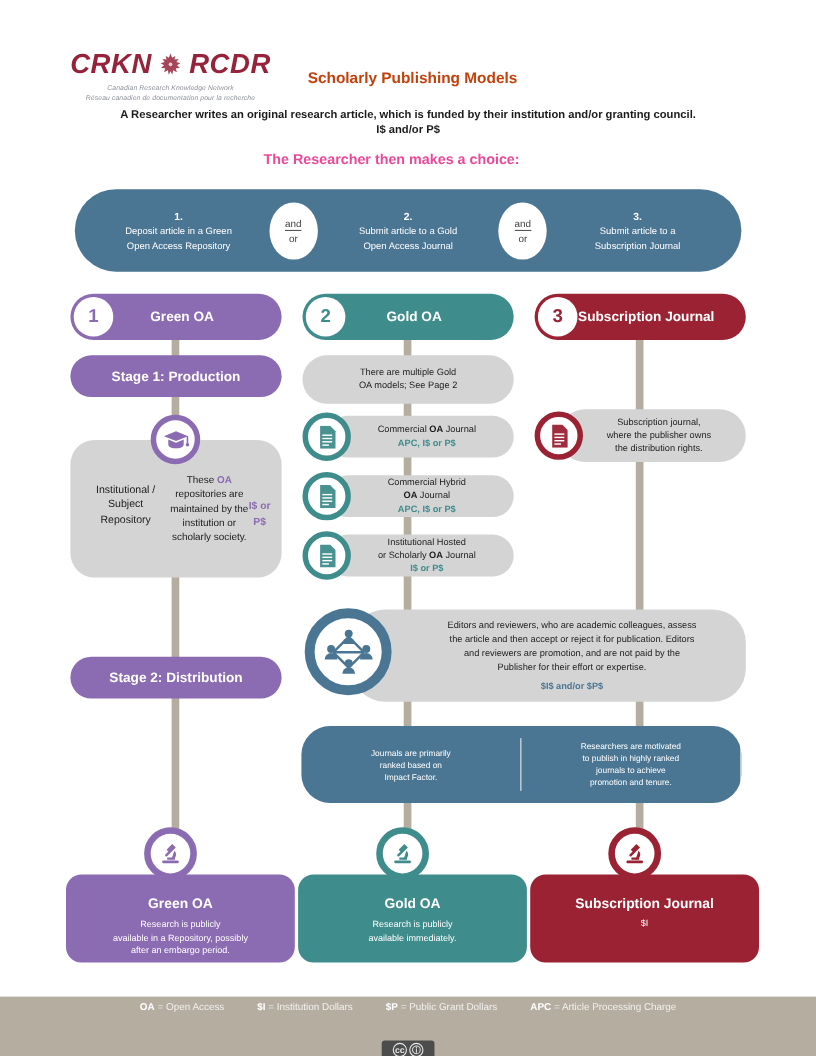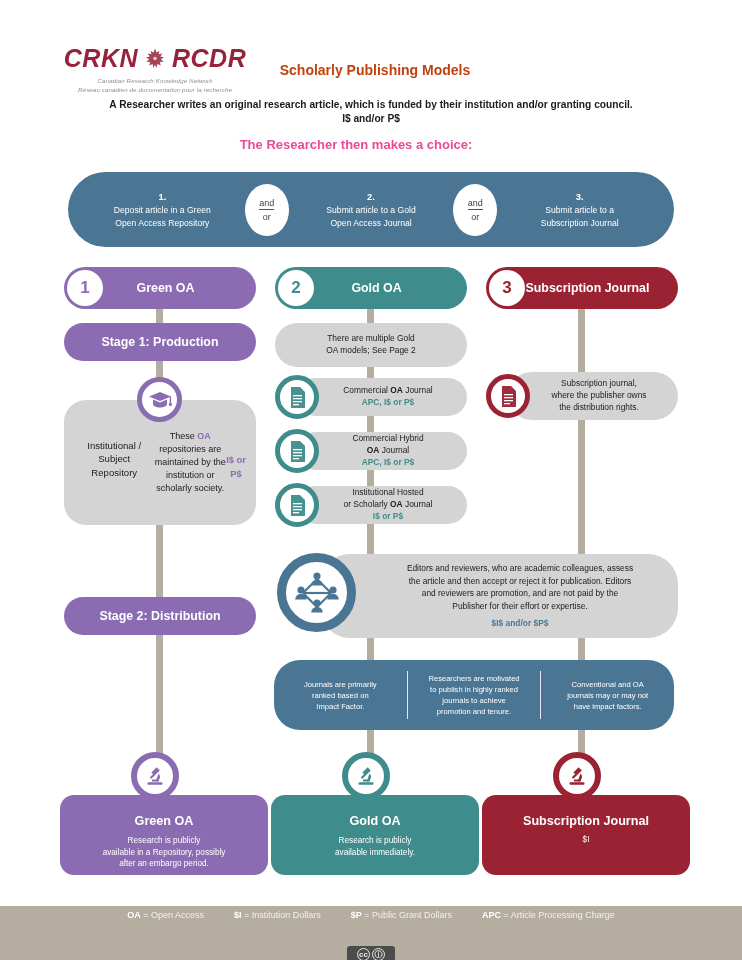--- a/index.html
+++ b/index.html
@@ -353,25 +353,20 @@
       <span>Impact Factor.</span>
     </div>
     <div class="factdiv"></div>
     <div class="factcol">
       <span>Researchers are motivated</span><br>
       <span>to publish in highly ranked</span><br>
       <span>journals to achieve</span><br>
       <span>promotion and tenure.</span>
     </div>
     <div class="factdiv"></div>
-    <div class="factcol">
-      <span>Conventional and OA</span><br>
-      <span>journals may or may not</span><br>
-      <span>have impact factors.</span>
-    </div>
   </div>
 
   <div class="circ" style="left:131px; top:752px; width:48px; height:48px; border:6px solid #8b6bb1;">
     <svg width="24" height="24" viewBox="0 0 24 24" fill="#8b6bb1">
       <path d="M13.6 3.2 l3.2 3.2 -5.2 5.2 -3.2 -3.2 z"></path>
       <rect x="6.6" y="11.2" width="5.6" height="2.2" rx="1" transform="rotate(-45 9.4 12.3)"></rect>
       <path d="M9 15.5 h7 v2 h-7 z"></path>
       <rect x="4.5" y="18.2" width="15" height="2.6" rx="1"></rect>
       <path d="M15.5 9.5 a4.6 4.6 0 0 1 -2.8 8"></path>
     </svg>

